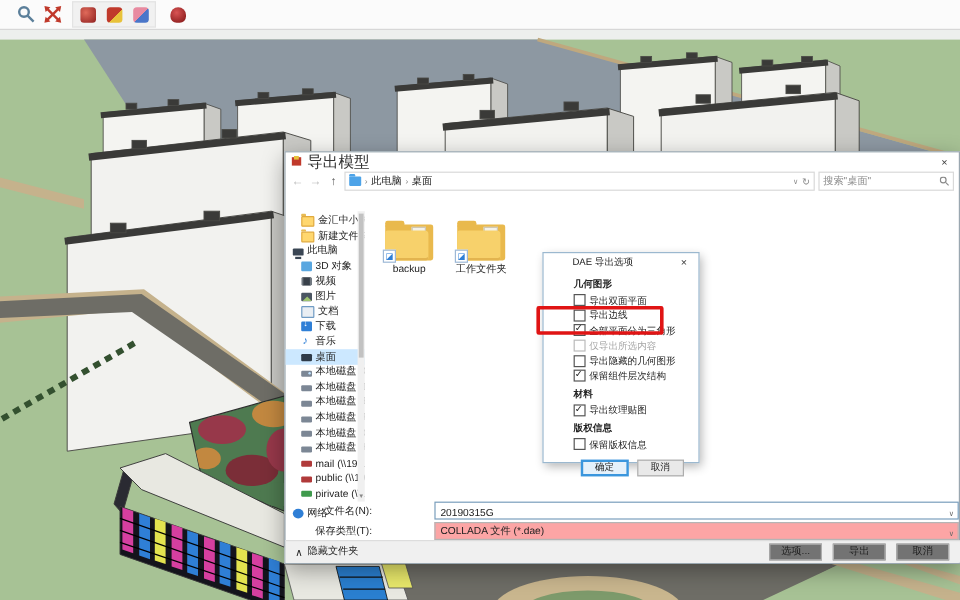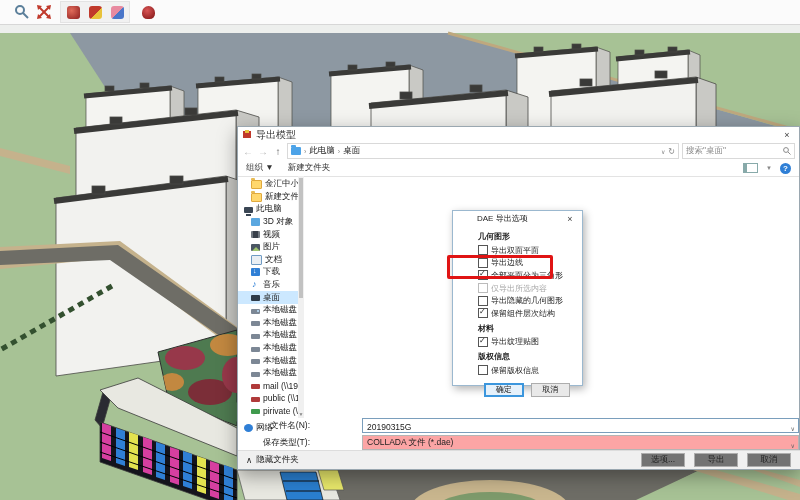--- a/index.html
+++ b/index.html
@@ -11,21 +11,21 @@
   .tbtn{width:20px;height:20px;display:flex;align-items:center;justify-content:center;}
   .tgroup{display:flex;gap:2px;background:#f1f1f1;border:1px solid #e3e3e3;padding:0 2px;margin-left:4px;}
   .blob{width:13px;height:13px;border-radius:3px;}
 
   
   #scene{position:absolute;left:0;top:25px;}
 
   
   #explorer{position:absolute;left:237px;top:126px;width:563px;height:344px;background:#ffffff;border:1px solid #9aa7b0;box-shadow:0 6px 18px rgba(0,0,0,.35);box-sizing:border-box;font-size:8.5px;color:#222;}
   #exp-titlebar{height:15px;display:flex;align-items:center;padding:0 5px;gap:4px;}
-  #exp-title{font-size:10px;color:#333;}
+  #exp-title{font-size:13px;color:#333;}
   .close-x{margin-left:auto;color:#444;font-size:9px;width:14px;text-align:center;}
   #exp-addr-row{height:18px;display:flex;align-items:center;padding:0 4px;gap:3px;}
   .navglyph{color:#b9b9b9;font-size:10px;width:12px;text-align:center;}
   .navglyph.up{color:#555;}
   #addr-box{flex:1;height:14px;border:1px solid #d9d9d9;display:flex;align-items:center;gap:3px;padding:0 3px;background:#fff;}
   #addr-box .crumb{color:#222;}
   #addr-box .sep{color:#888;font-size:7px;}
   .mini-folder{width:10px;height:8px;background:#4da3e8;border-radius:1px;position:relative;}
   .mini-folder:before{content:"";position:absolute;left:0;top:-2px;width:5px;height:2px;background:#4da3e8;border-radius:1px 1px 0 0;}
   #search-box{width:105px;height:14px;border:1px solid #d9d9d9;display:flex;align-items:center;padding:0 3px;color:#8a8a8a;background:#fff;}
@@ -299,29 +299,20 @@
     </div>
     <div id="search-box">
       <span class="q">搜索"桌面"</span>
       <svg width="8" height="8">
             <circle cx="3" cy="3" r="2.4" fill="none" stroke="#8a8a8a" stroke-width="1"></circle>
             <line x1="5" y1="5" x2="7.5" y2="7.5" stroke="#8a8a8a" stroke-width="1"></line>
           </svg>
     </div>
   </div>
 
-  <div id="exp-cmd-row">
-    <span>组织 ▼</span>
-    <span>新建文件夹</span>
-    <span class="cmd-right">
-      <span class="viewgrid"></span>
-      <span style="color:#888;font-size:6px;">▼</span>
-      <span class="helpdot">?</span>
-    </span>
-  </div>
 
   <div id="exp-body">
     <div id="nav-pane">
       <div class="nav-item child">
             <span class="ic ic-folder"></span>
             <span>金汇中小学效果图</span>
           </div>
       <div class="nav-item child">
             <span class="ic ic-folder"></span>
             <span>新建文件夹</span>
@@ -397,20 +388,42 @@
       <div class="nav-item netgap">
             <span class="ic ic-net"></span>
             <span>网络</span>
           </div>
       <div id="nav-scroll">
             <div class="thumb"></div>
             <div class="down">▼</div>
           </div>
     </div>
 
+    <div id="file-pane">
+      <div class="file-item" style="left:8px;top:8px;">
+        <div class="big-folder">
+          <div class="bf-tab"></div>
+              <div class="bf-back"></div>
+              <div class="bf-paper"></div>
+              <div class="bf-front"></div>
+          <div class="bf-badge">◪</div>
+        </div>
+        <div class="file-label">backup</div>
+      </div>
+      <div class="file-item" style="left:68px;top:8px;">
+        <div class="big-folder">
+          <div class="bf-tab"></div>
+              <div class="bf-back"></div>
+              <div class="bf-paper"></div>
+              <div class="bf-front"></div>
+          <div class="bf-badge">◪</div>
+        </div>
+        <div class="file-label">工作文件夹</div>
+      </div>
+    </div>
   </div>
 
   <div id="row-filename">
     <span class="fld-label">文件名(N):</span>
     <div class="fld-box">
       <span>20190315G</span>
       <span class="ddv">∨</span>
     </div>
   </div>
   <div id="row-filetype">

